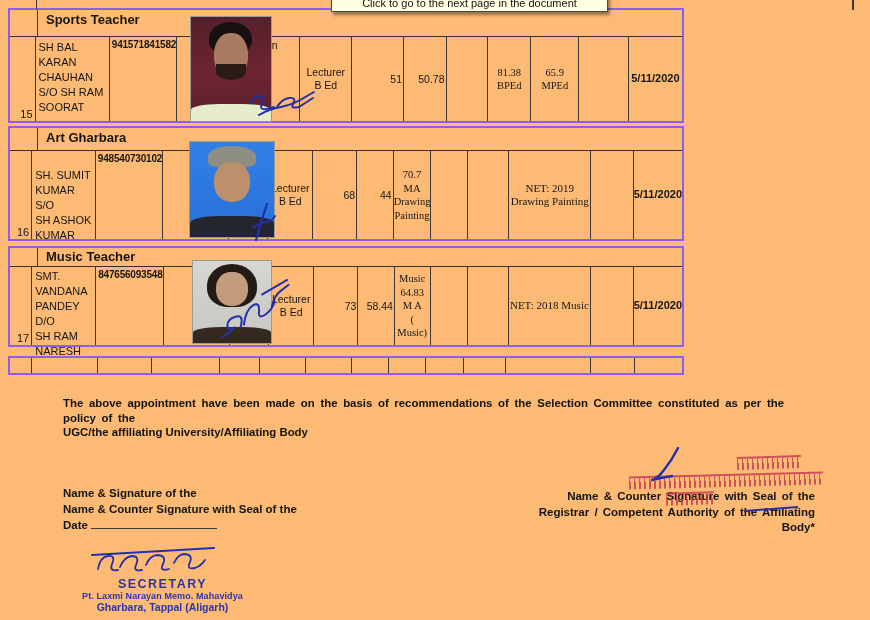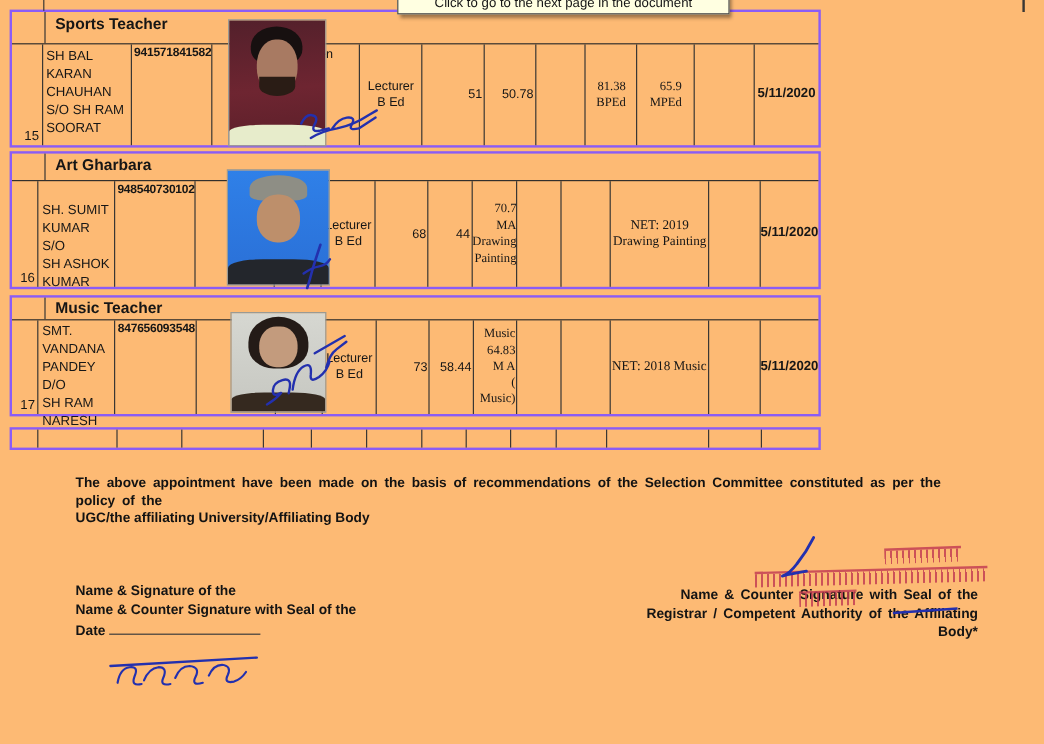--- a/index.html
+++ b/index.html
@@ -21,21 +21,21 @@
   .w5{width:58px}.w6{width:57px}.w7{width:47px}.w8{width:46px}.w9{width:48px}
   .w10{width:53px}.w11{width:107px}.w12{width:55px}.w13{width:59px}
   .pre{white-space:pre-line;}
   .serial{display:flex;align-items:flex-end;justify-content:flex-end;padding:0 2px 1px 0;font-size:11px;}
   .nm{font-size:11px;line-height:15px;padding:3px 0 0 3px;}
   .nm.deep{padding-top:17px;}
   .idn{font-size:10px;font-weight:700;padding:2px 0 0 2px;letter-spacing:-.2px;}
   .gen{font-size:10.5px;padding:2px 0 0 3px;}
   .ctr{display:flex;align-items:center;justify-content:center;text-align:center;line-height:13.5px;}
   .rnum{display:flex;align-items:center;justify-content:flex-end;padding-right:1px;}
-  .serif{font-family:"Liberation Serif",serif;font-size:10.5px;text-align:right;}
+  .serif{font-family:"Liberation Serif",serif;font-size:10.5px;}
   .net{font-family:"Liberation Serif",serif;font-size:11px;}
   .date{font-size:11px;font-weight:600;}
   
   .photo{position:absolute;z-index:5;overflow:hidden;border:1px solid #9a9a94;box-sizing:border-box;}
   .photo>div{position:absolute;}
   .ph-hair{border-radius:50% 50% 42% 42%;}
   .ph-face{border-radius:46%;}
   .ph-torso{bottom:0;width:100%;border-radius:35% 35% 0 0;}
   
   .ink{position:absolute;z-index:6;}
@@ -236,14 +236,19 @@
   </svg>
   <div style="position:absolute;left:744px;top:508px;width:54px;height:2px;background:#2330ae;transform:rotate(-4deg);z-index:6;"></div>
 
   <svg class="ink" style="left:82px;top:541px;" width="140" height="38" viewBox="0 0 140 38">
     <path d="M10 14 L132 7" stroke-width="2"></path>
     <path d="M16 28 q2 -12 10 -13 q8 -1 4 8 q-3 8 6 6" stroke-width="1.8"></path>
     <path d="M38 26 q4 -10 12 -11 q8 0 4 9 q-3 7 6 5" stroke-width="1.8"></path>
     <path d="M64 24 q4 -10 12 -10 q9 1 5 9 q-4 8 6 5" stroke-width="1.8"></path>
     <path d="M92 22 q4 -9 11 -9 q8 1 5 8 q-4 8 5 6 q6 -2 10 -8" stroke-width="1.8"></path>
   </svg>
+  <div class="secretary">
+    <div class="t1" style="margin-top:40px;">SECRETARY</div>
+    <div class="t2">Pt. Laxmi Narayan Memo. Mahavidya</div>
+    <div class="t3">Gharbara, Tappal (Aligarh)</div>
+  </div>
 
 </div>
 
 </body></html>

